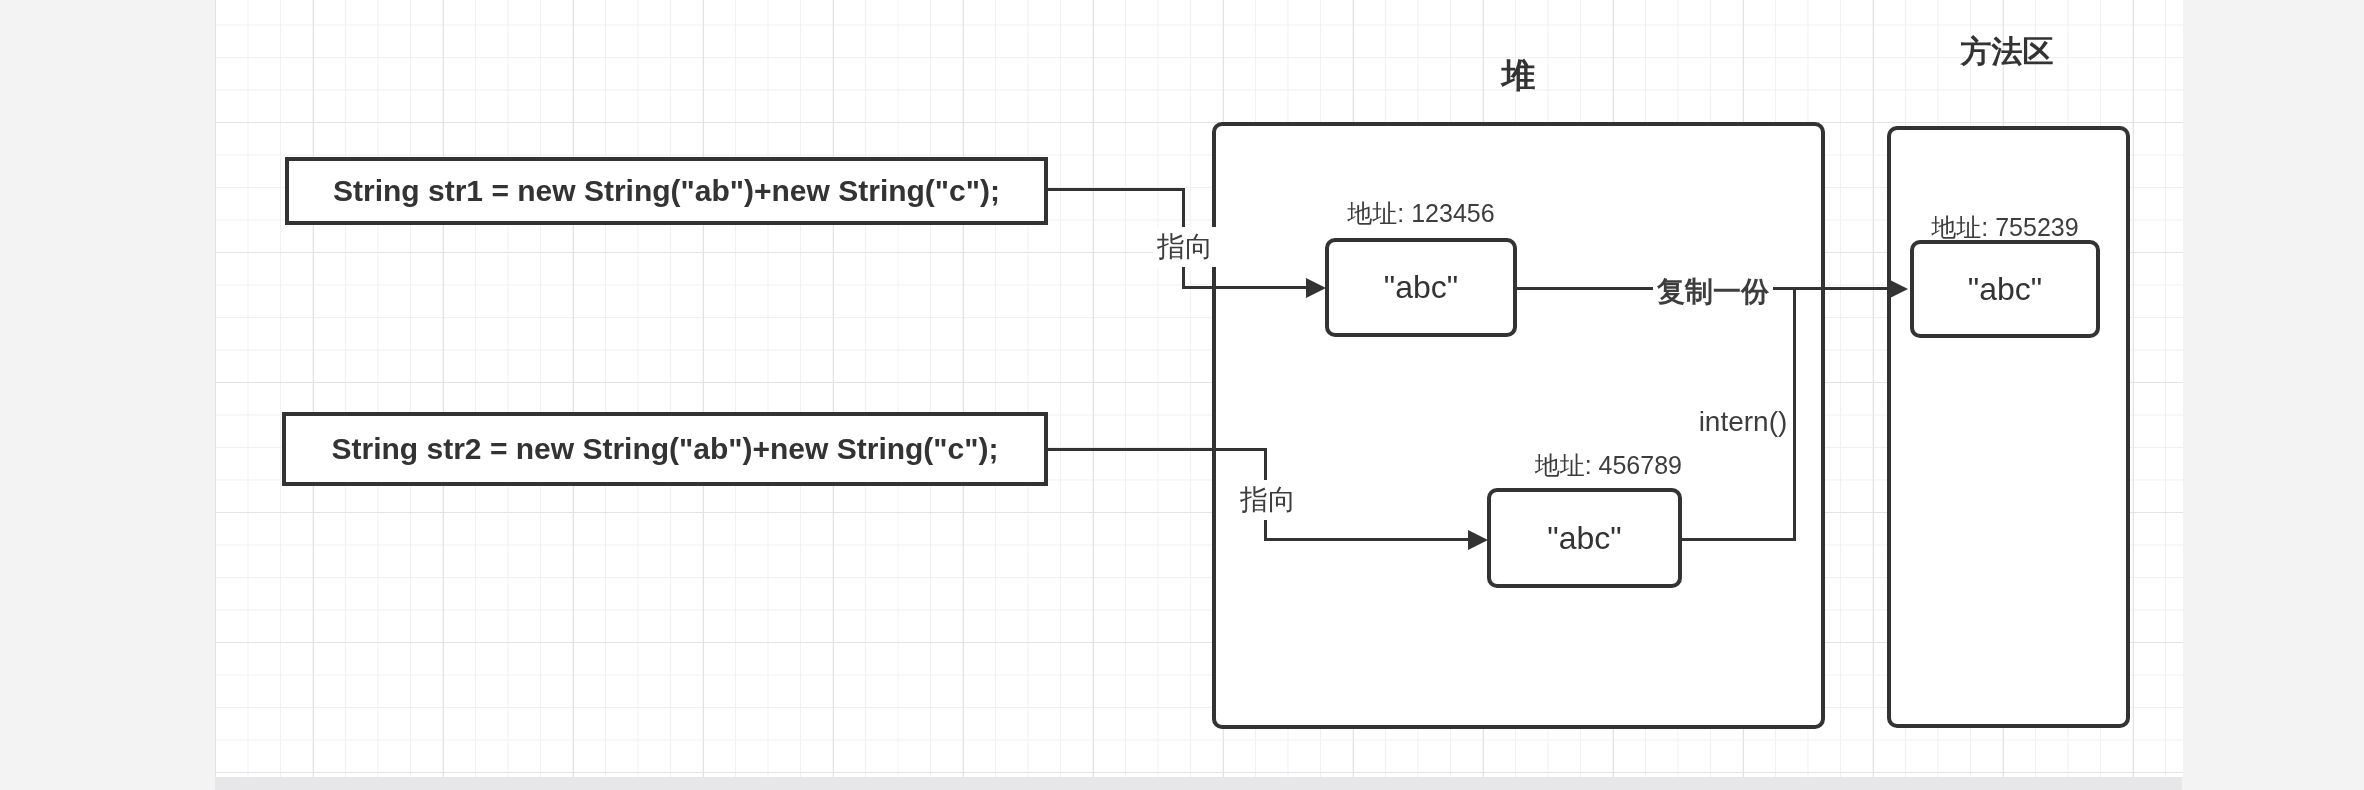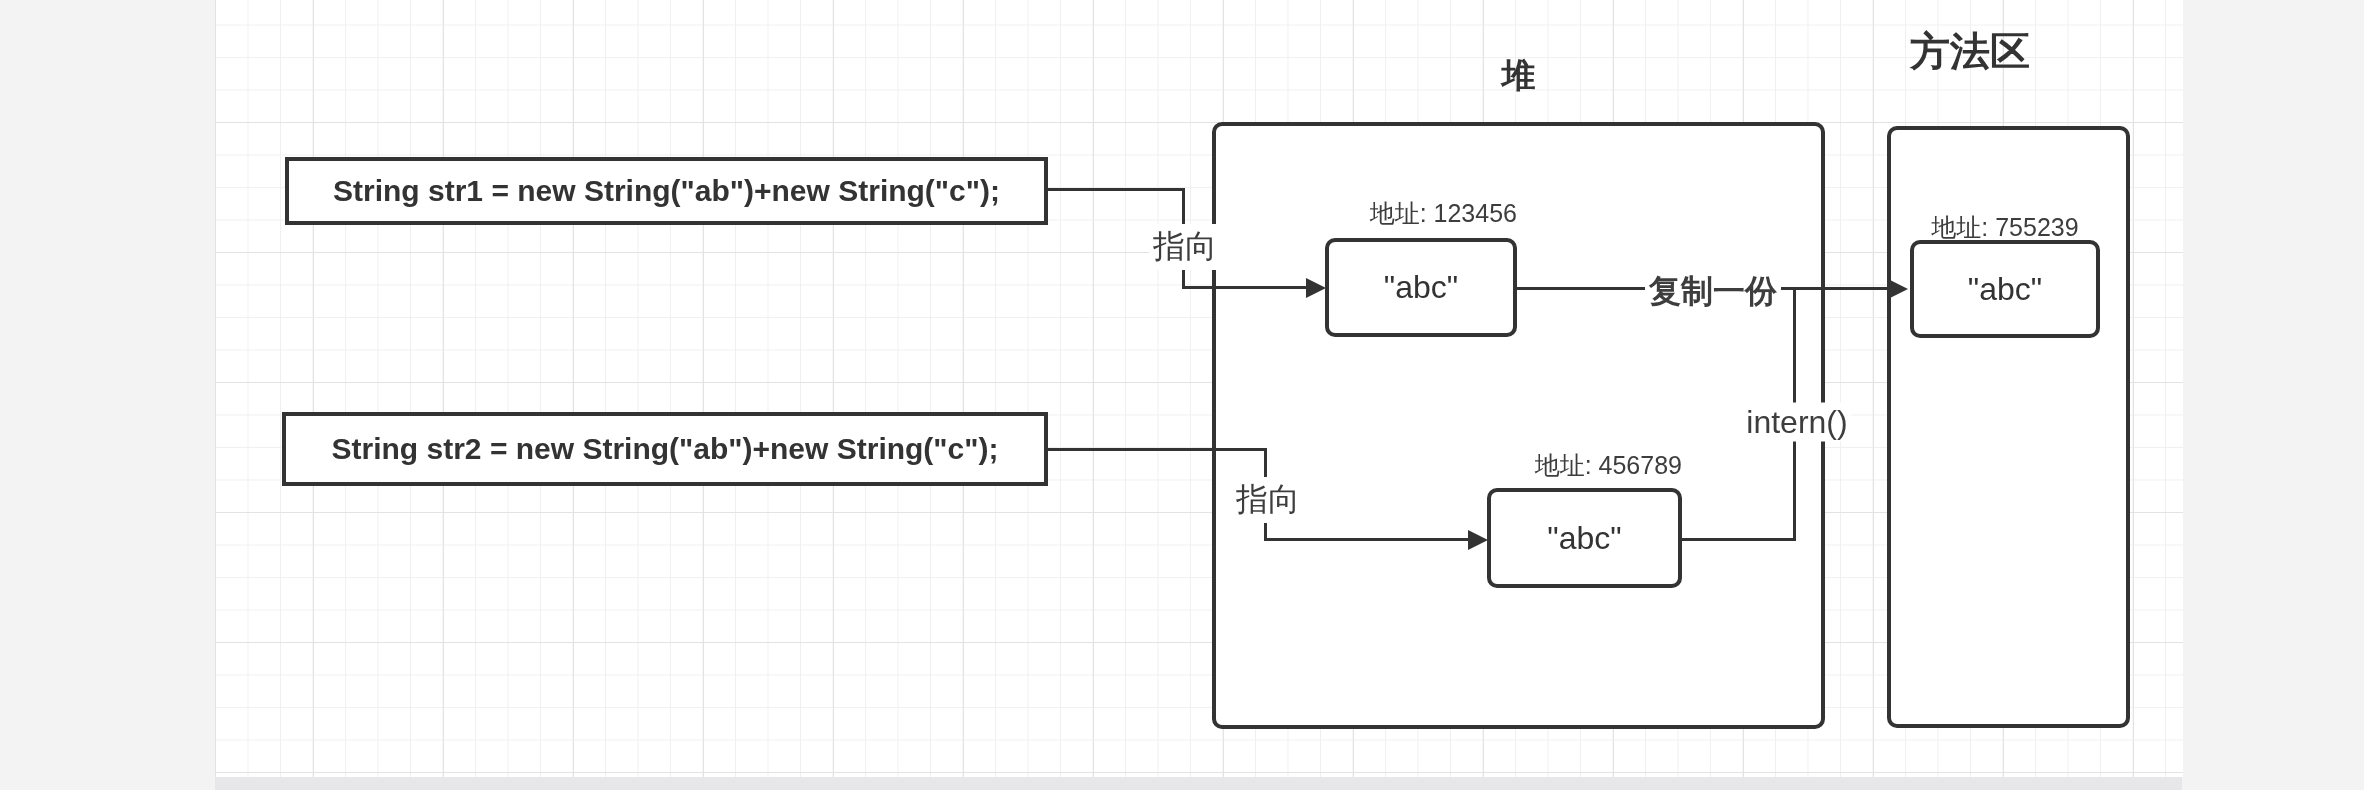--- a/index.html
+++ b/index.html
@@ -31,43 +31,43 @@
   .code-box{font-weight:bold;font-size:30px;letter-spacing:0;}
   .container{position:absolute;box-sizing:border-box;background:#fff;border:4px solid #333;border-radius:10px;}
   .obj-box{border-radius:10px;font-size:32px;font-weight:400;z-index:3;}
   .addr-label{position:absolute;text-align:center;font-size:25px;color:#3d3d3d;z-index:3;}
   .big-title{position:absolute;text-align:center;font-weight:bold;color:#333;z-index:1;}
   .seg{position:absolute;background:#333;z-index:2;}
   .arrow-right{position:absolute;width:0;height:0;z-index:2;
     border-top:10px solid transparent;border-bottom:10px solid transparent;
     border-left:20px solid #333;}
   .edge-label{position:absolute;transform:translate(-50%,-50%);background:#fff;
-    padding:1px 4px;font-size:32px;color:#3d3d3d;white-space:nowrap;z-index:4;}
+    padding:1px 4px;font-size:28px;color:#3d3d3d;white-space:nowrap;z-index:4;}
   .z1{z-index:1}.z3{z-index:3}
 </style>
 </head>
 <body>
 
 <div class="screen">
 
   <div class="canvas"></div>
   <div class="bottom-strip"></div>
 
   <div class="container z1" style="left:1212px;top:122px;width:613px;height:607px;"></div>
   <div class="container z1" style="left:1887px;top:126px;width:243px;height:602px;"></div>
 
   <div class="big-title" style="left:1212px;top:53px;width:613px;font-size:34px;">堆</div>
-  <div class="big-title" style="left:1790px;top:29px;width:360px;font-size:40px;line-height:45px;">
+  <div class="big-title" style="left:1827px;top:29px;width:360px;font-size:31px;line-height:45px;">
     <div>方法区</div>
   </div>
 
   <div class="node code-box z3" style="left:285px;top:157px;width:763px;height:68px;">String str1 = new String("ab")+new String("c");</div>
   <div class="node code-box z3" style="left:282px;top:412px;width:766px;height:74px;">String str2 = new String("ab")+new String("c");</div>
 
-  <div class="addr-label" style="left:1325px;top:197px;width:192px;text-align:right;">地址: 123456</div>
+  <div class="addr-label" style="left:1325px;top:197px;width:192px;">地址: 123456</div>
   <div class="node obj-box" style="left:1325px;top:238px;width:192px;height:99px;">"abc"</div>
 
   <div class="addr-label" style="left:1487px;top:449px;width:195px;text-align:right;">地址: 456789</div>
   <div class="node obj-box" style="left:1487px;top:488px;width:195px;height:100px;">"abc"</div>
 
   <div class="addr-label" style="left:1910px;top:211px;width:190px;">地址: 755239</div>
   <div class="node obj-box" style="left:1910px;top:240px;width:190px;height:98px;">"abc"</div>
 
   <div>
     <div class="seg" style="left:1048px;top:188px;width:137px;height:3px;"></div>
@@ -88,15 +88,15 @@
   <div>
     <div class="seg" style="left:1517px;top:287px;width:371px;height:3px;"></div>
     <div class="arrow-right" style="left:1888px;top:279px;"></div>
   </div>
   <div class="edge-label" style="left:1713px;top:292px;font-weight:bold;">复制一份</div>
 
   <div>
     <div class="seg" style="left:1682px;top:538px;width:114px;height:3px;"></div>
     <div class="seg" style="left:1793px;top:288px;width:3px;height:253px;"></div>
   </div>
-  <div class="edge-label" style="left:1797px;top:422px;">intern()</div>
+  <div class="edge-label" style="left:1743px;top:422px;">intern()</div>
 
 </div>
 
 </body></html>

